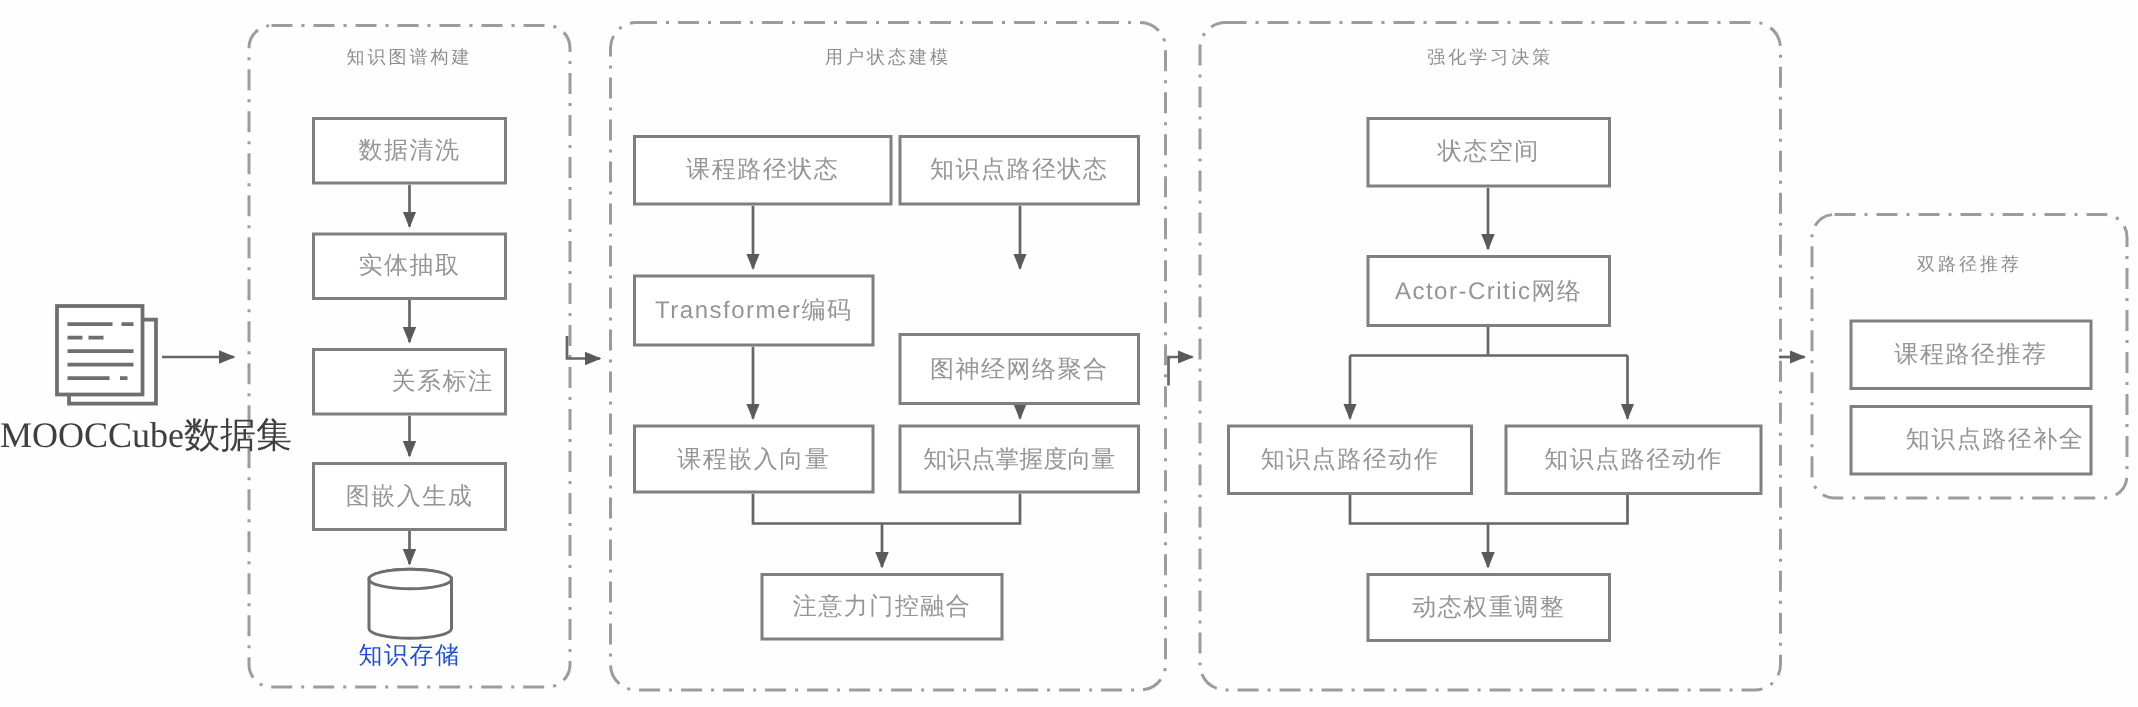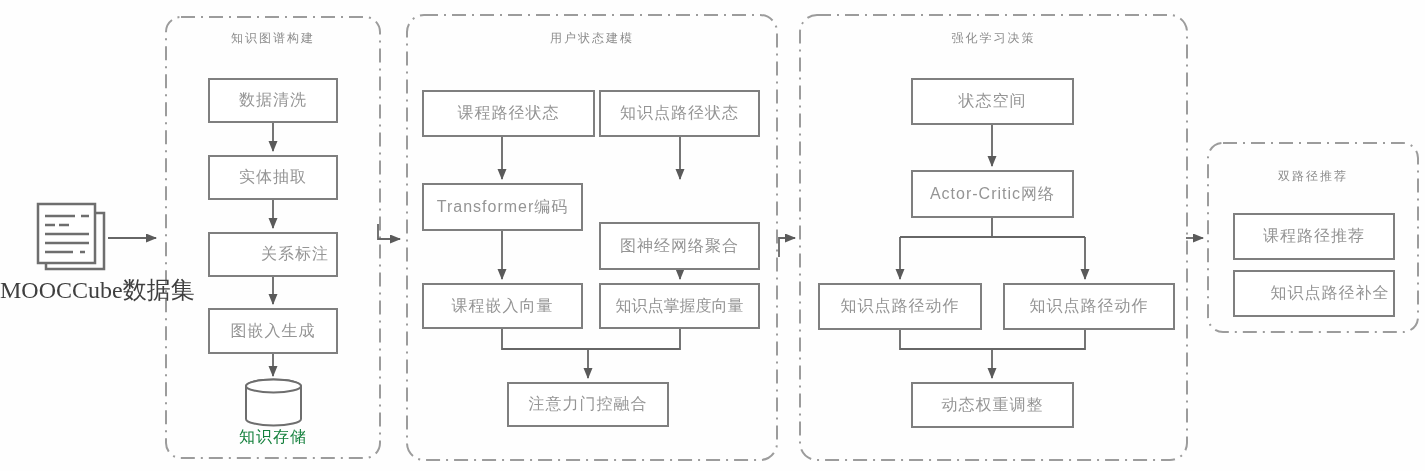--- a/index.html
+++ b/index.html
@@ -40,21 +40,21 @@
     text-align: center;
     color: #8d8d8d;
     font-size: 12px;
     letter-spacing: 2px;
     z-index: 2;
     white-space: nowrap;
   }
   .icon-label {
     position: absolute;
     text-align: center;
-    color: #15803d;
+    color: #1d4ed8;
     font-size: 16px;
     letter-spacing: 1px;
     z-index: 2;
     white-space: nowrap;
   }
   .source-label {
     position: absolute;
     text-align: center;
     color: #3f3f3f;
     font-size: 24px;

